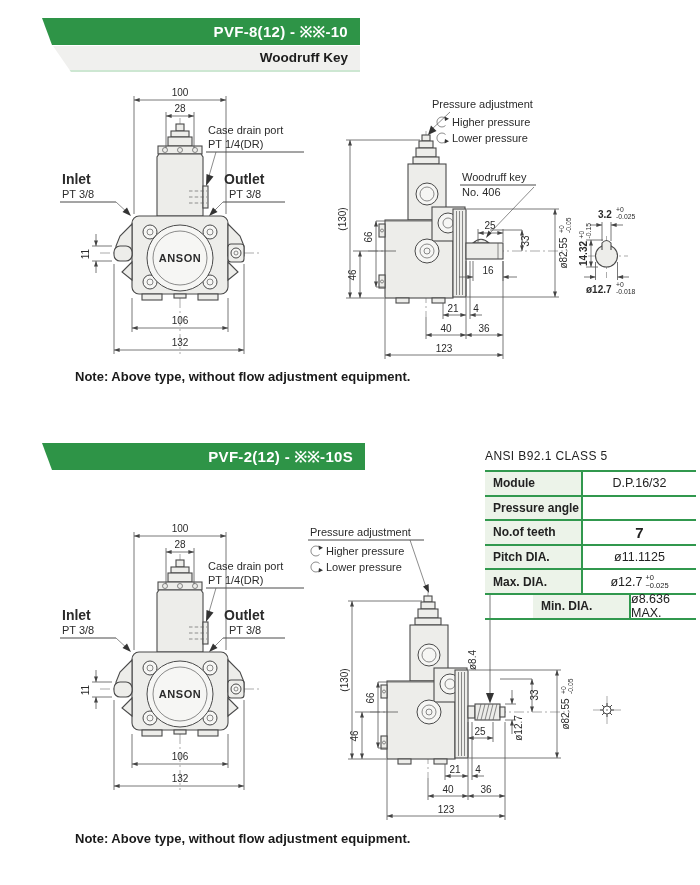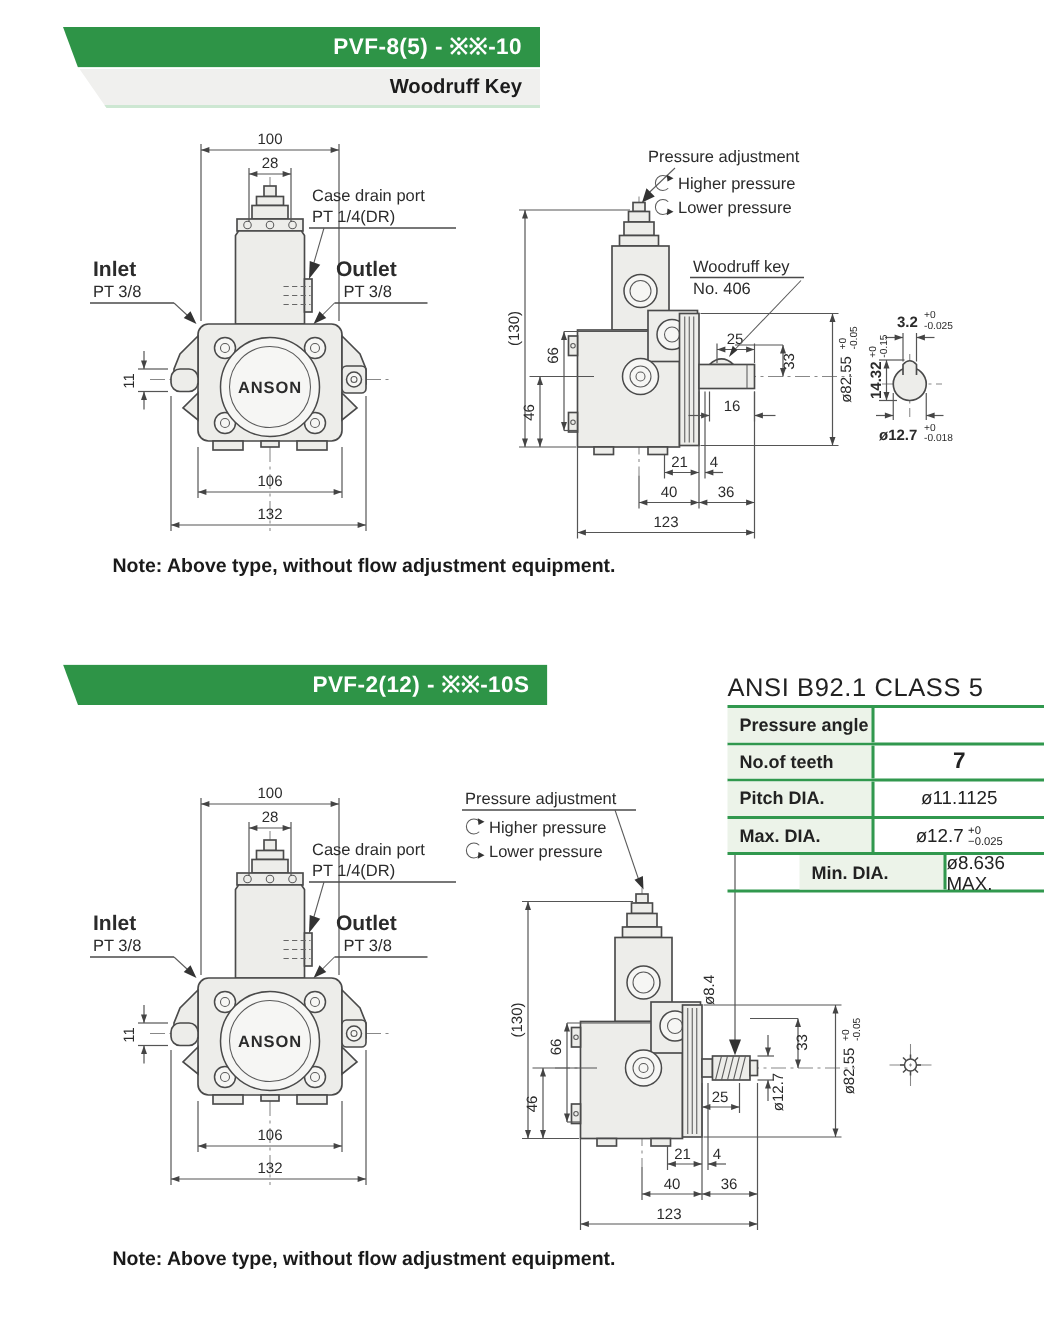--- a/index.html
+++ b/index.html
@@ -8,21 +8,21 @@
   .abs{position:absolute;}
   .banner-green{position:absolute;height:27px;background:#2e9447;color:#fff;font-weight:bold;
       font-size:15px;line-height:27px;text-align:right;padding-right:12px;box-sizing:border-box;
       clip-path:polygon(0 0,100% 0,100% 100%,10px 100%);letter-spacing:.3px;}
   .banner-sub{position:absolute;height:26px;background:#f0f0ee;color:#1c1c1c;font-weight:bold;
       font-size:13.5px;line-height:23px;text-align:right;padding-right:12px;box-sizing:border-box;
       clip-path:polygon(0 0,100% 0,100% 100%,18px 100%);border-bottom:2px solid #cde7d2;}
   .note{position:absolute;font-size:13px;font-weight:bold;color:#1a1a1a;}
   
   .spec{position:absolute;}
-  .tbl-title{font-size:17px;color:#222;letter-spacing:.4px;height:21px;}
+  .tbl-title{font-size:12px;color:#222;letter-spacing:.4px;height:21px;}
   .tbl{border-top:2px solid #31984e;border-bottom:2px solid #31984e;}
   .trow{display:flex;align-items:stretch;border-bottom:2px solid #31984e;height:22.6px;}
   .trow:last-child{border-bottom:none;padding-left:48px;}
   .cl-l{width:98px;background:#ecf3e9;border-right:2px solid #31984e;font-weight:bold;
         font-size:12px;color:#222;display:flex;align-items:center;padding-left:8px;box-sizing:border-box;}
   .cl-v{flex:1;display:flex;align-items:center;justify-content:center;font-size:12.5px;color:#222;}
   .v7{font-weight:bold;font-size:15px;}
   .tolcol{display:inline-flex;flex-direction:column;font-size:7.5px;line-height:7.5px;margin-left:3px;}
   
   svg text{font-family:"Liberation Sans",sans-serif;fill:#2b2b2b;}
@@ -41,21 +41,21 @@
   .cl{stroke:#888;stroke-width:.7;fill:none;stroke-dasharray:10 3 2 3;}
   .hid{stroke:#666;stroke-width:.7;fill:none;stroke-dasharray:3.5 2.2;}
   .arw{fill:#333;}
 </style>
 </head>
 <body>
 
 <div id="page">
 
   <div class="banner-green" style="left:42px;top:18px;width:318px">
-    <span>PVF-8(5) - ※※-10</span>
+    <span>PVF-8(12) - ※※-10</span>
   </div>
   <div class="banner-sub" style="left:53px;top:46px;width:307px">
     <span>Woodruff Key</span>
   </div>
 
   <svg class="abs" style="left:58px;top:86px" width="272" height="272" viewBox="0 0 272 272">
     <defs>
       <marker id="aF1" markerWidth="8" markerHeight="6" refX="7.5" refY="3" orient="auto-start-reverse">
         <path d="M0.5,0.5 L7.5,3 L0.5,5.5 z" fill="#444"></path>
         </marker>
@@ -512,20 +512,24 @@
         <line class="ln" x1="312" y1="185" x2="309.8" y2="187.2"></line>
       <line class="ln" x1="302" y1="195" x2="304.2" y2="192.8"></line>
         <line class="ln" x1="312" y1="195" x2="309.8" y2="192.8"></line>
     </g>
   </svg>
 
   <div class="spec" style="left:485px;top:449px;width:211px">
     <div class="tbl-title">ANSI B92.1 CLASS 5</div>
     <div class="tbl">
       <div class="trow">
+        <div class="cl-l">Module</div>
+        <div class="cl-v">D.P.16/32</div>
+      </div>
+      <div class="trow">
         <div class="cl-l">Pressure angle</div>
       </div>
       <div class="trow">
         <div class="cl-l">No.of teeth</div>
         <div class="cl-v v7">7</div>
       </div>
       <div class="trow">
         <div class="cl-l">Pitch DIA.</div>
         <div class="cl-v">ø11.1125</div>
       </div>

